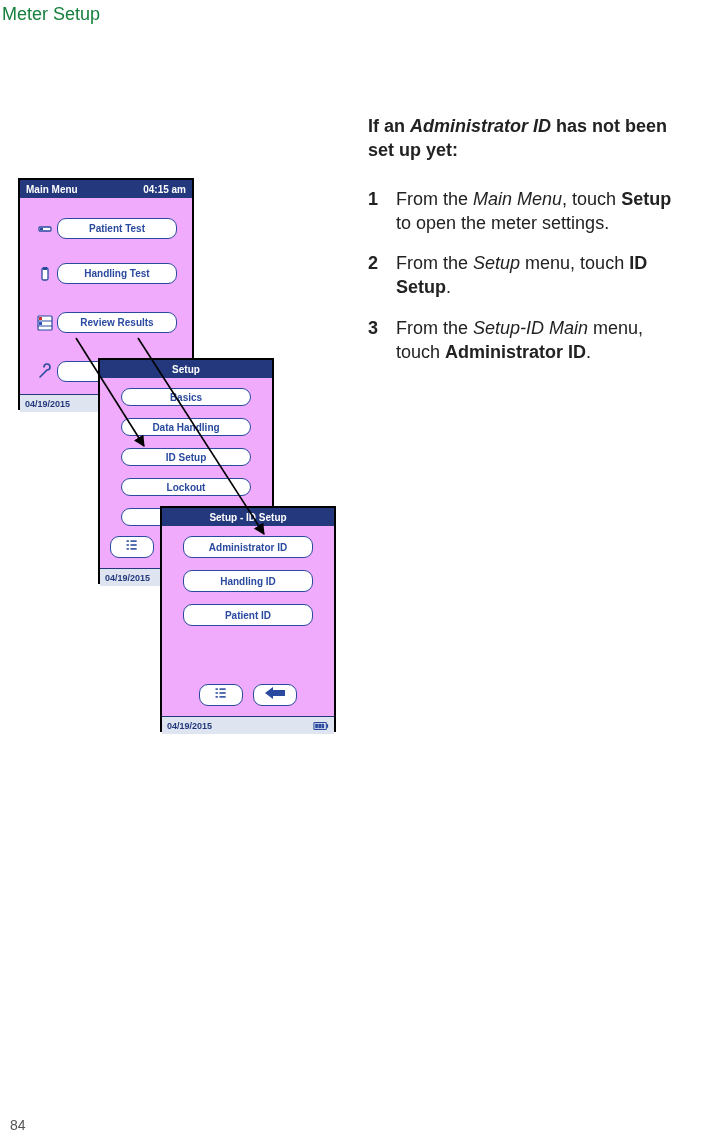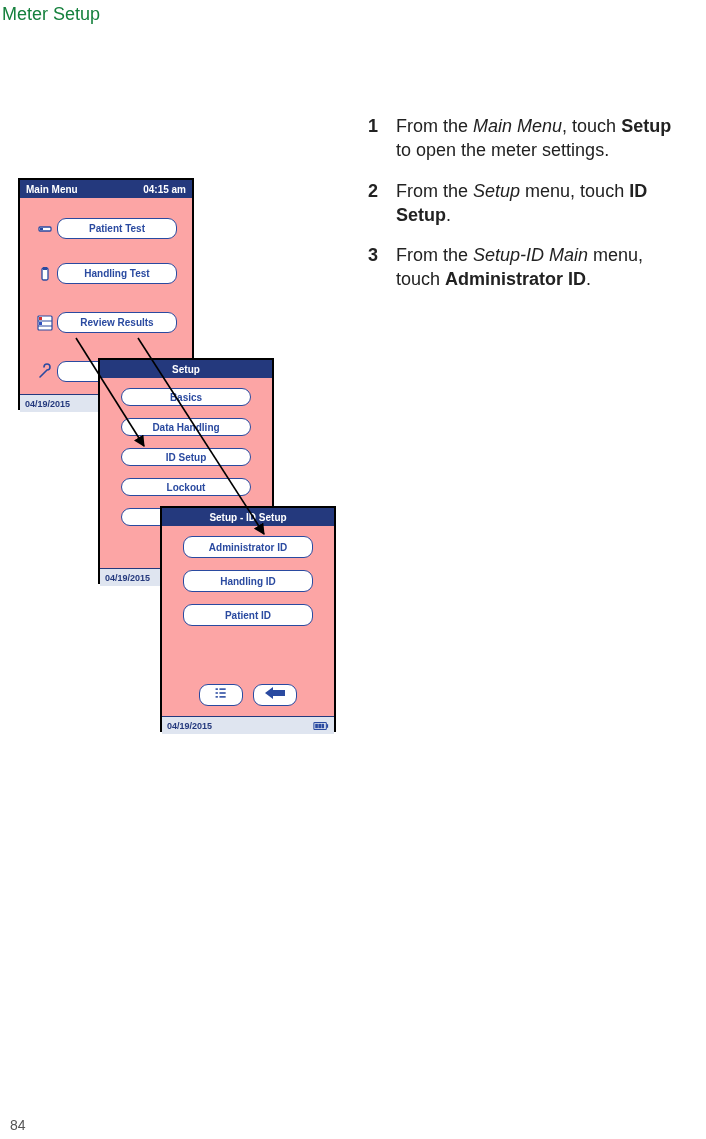--- a/index.html
+++ b/index.html
@@ -80,21 +80,21 @@
     font-size: 10px;
     font-weight: 700;
     display: flex;
     justify-content: space-between;
     align-items: center;
     padding: 3px 6px;
     height: 18px;
   }
   .screen-titlebar.center { justify-content: center; }
   .screen-body {
-    background: #fca5a5;
+    background: #f0abfc;
     padding: 6px 4px 4px 4px;
   }
   .screen-footer {
     background: #dfe5f0;
     color: #24397d;
     font-size: 9px;
     font-weight: 700;
     padding: 3px 5px;
     display: flex;
     justify-content: space-between;
@@ -162,21 +162,21 @@
   .screen1 .menu-button + .menu-button { margin-top: 20px; }
   .screen1 .gap { height: 8px; }
 
   
   .screen2 {
     top: 180px;
     left: 80px;
     width: 176px;
     height: 226px;
   }
-  .screen2 .screen-body { height: 190px; display: flex; flex-direction: column; align-items: center; padding-top: 4px; }
+  .screen2 .screen-body { height: 190px; display: flex; flex-direction: column; align-items: flex-start; padding-top: 4px; }
 
   
   .screen3 {
     top: 328px;
     left: 142px;
     width: 176px;
     height: 226px;
   }
   .screen3 .screen-body { height: 190px; display: flex; flex-direction: column; align-items: center; padding-top: 4px; }
 
@@ -196,20 +196,23 @@
   .battery svg { width: 16px; height: 10px; display: block; }
 
 </style>
 </head>
 <body>
 
 <div class="header-title">Meter Setup</div>
 <div class="page-number">84</div>
 
 <div class="instructions">
+  <p class="heading">
+    <span>If an </span><span class="italic">Administrator ID</span><span> has not been set up yet:</span>
+  </p>
   <ol id="steps">
       <li>
         <span class="num">1</span>
         <span class="text">From the <span class="italic">Main Menu</span>, touch <span class="bold">Setup</span> to open the meter settings.</span>
       </li>
       <li>
         <span class="num">2</span>
         <span class="text">From the <span class="italic">Setup</span> menu, touch <span class="bold">ID Setup</span>.</span>
       </li>
       <li>

